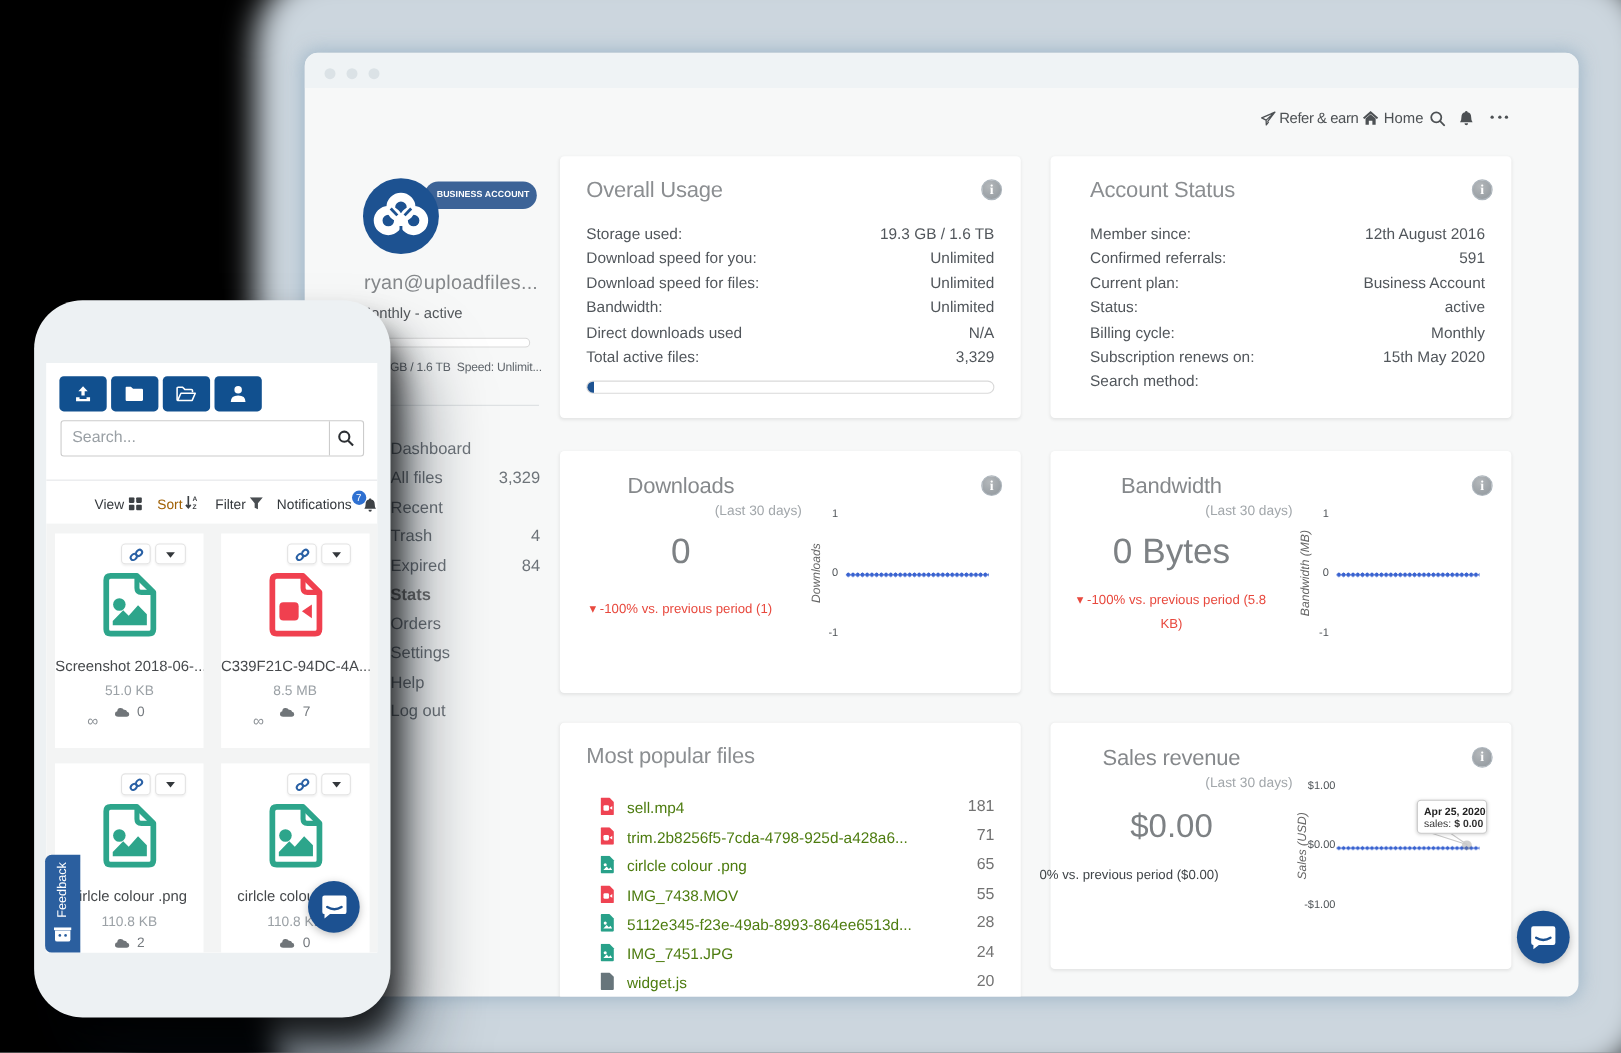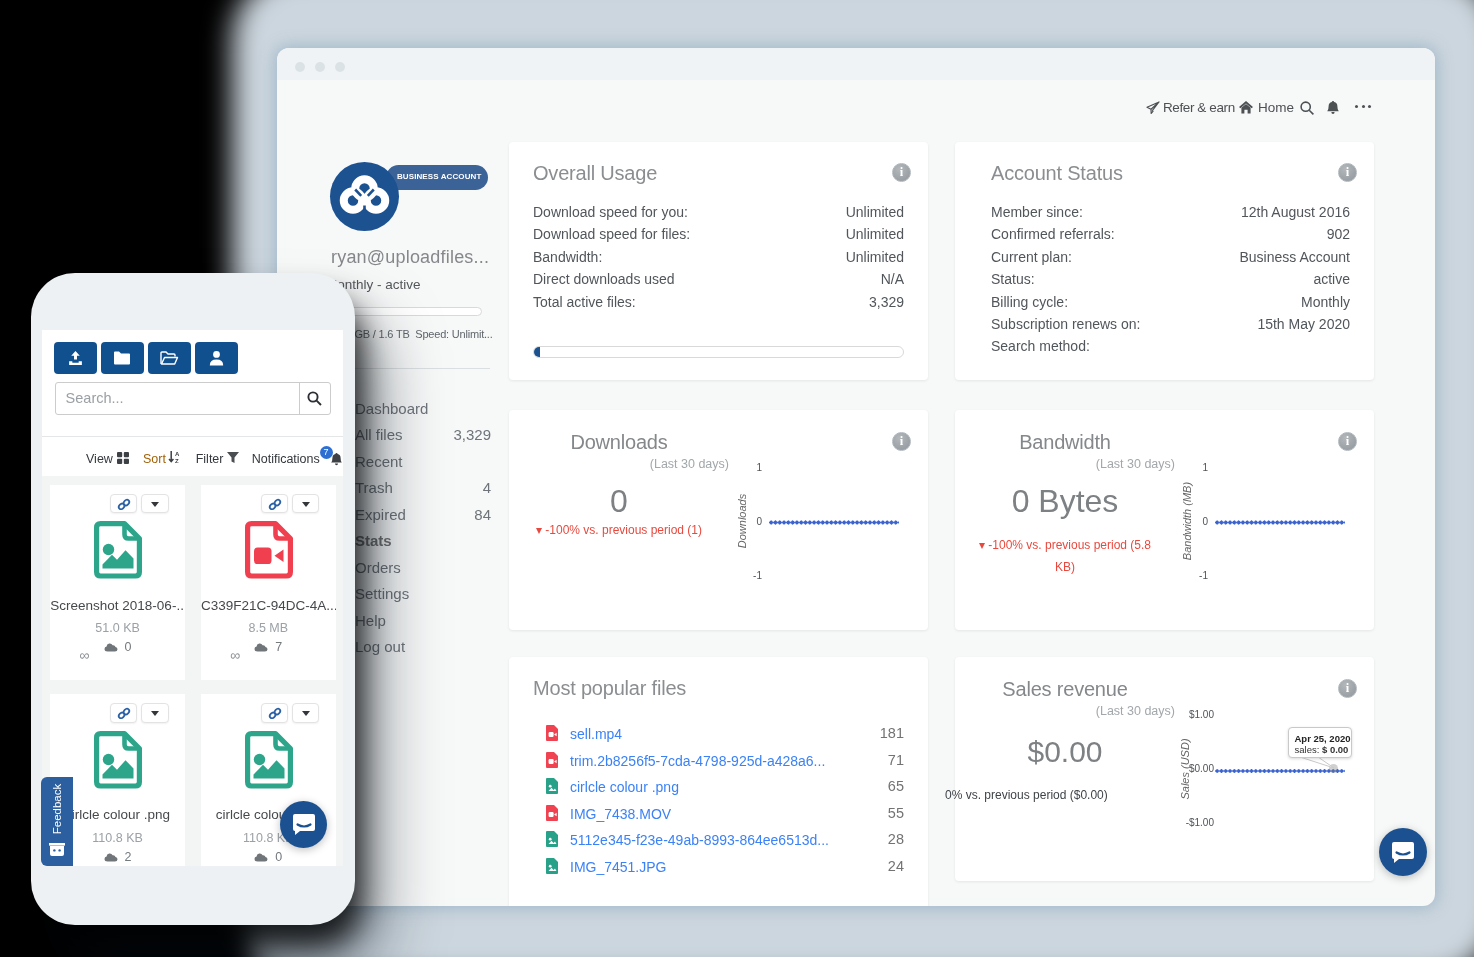--- a/index.html
+++ b/index.html
@@ -37,21 +37,21 @@
         font-size:12.5px;line-height:17px;font-family:"Liberation Serif",serif;font-weight:bold;}
   .rows{position:absolute;left:24px;right:24px;font-size:14px;color:#51565b;}
   .rows div{height:22.4px;line-height:22.4px;position:relative;}
   .rows .v{position:absolute;right:0;top:0;}
   .axlab{position:absolute;font-size:10px;color:#4e5357;}
   .dots{position:absolute;height:4.5px;
     background-image:radial-gradient(circle, #3a63d0 1.7px, rgba(60,104,214,0) 2.05px);
     background-size:4.3px 4.5px;background-position:0 50%;}
   .flist{position:absolute;left:24px;right:24px;height:16px;}
   .fico{position:absolute;left:13px;top:0;width:13px;height:16px;}
-  .fn{position:absolute;left:37px;top:1px;font-size:14px;color:#3b82f6;white-space:nowrap;}
+  .fn{position:absolute;left:37px;top:1px;font-size:14px;color:#4d7c0f;white-space:nowrap;}
   .fc{position:absolute;right:0;top:0;font-size:14.5px;color:#737373;}
   .rot{position:absolute;font-size:11px;font-style:italic;color:#666;transform:rotate(-90deg);
        transform-origin:center;white-space:nowrap;}
   
   #phone{position:absolute;left:31px;top:273px;width:324px;height:652px;border-radius:44px;
     background:#edf1f3;box-shadow:8px 24px 30px -2px rgba(0,0,0,.8), 30px 45px 65px -8px rgba(10,22,34,.5);}
   #panel{position:absolute;left:11px;top:57px;width:301px;height:536px;background:#fff;overflow:hidden;}
   .pbtn{position:absolute;top:11.6px;width:43px;height:32.5px;background:#11508f;border-radius:4px;}
   .fcard{position:absolute;width:134.6px;height:195.4px;background:#fff;}
   .minibtn{position:absolute;top:9.2px;width:27.4px;height:19.6px;background:#fff;
@@ -139,50 +139,51 @@
     <div>Orders</div>
     <div>Settings</div>
     <div>Help</div>
     <div>Log out</div>
   </div>
 
   <div class="card" style="left:232px;top:94px;height:238px;">
     <div class="ctitle">Overall Usage</div>
     <div class="info" style="right:17px;top:21px;">i</div>
     <div class="rows" style="top:59px;">
+      <div>Storage used:<span class="v">19.3 GB / 1.6 TB</span></div>
       <div>Download speed for you:<span class="v">Unlimited</span></div>
       <div>Download speed for files:<span class="v">Unlimited</span></div>
       <div>Bandwidth:<span class="v">Unlimited</span></div>
       <div>Direct downloads used<span class="v">N/A</span></div>
       <div>Total active files:<span class="v">3,329</span></div>
     </div>
     <div style="position:absolute;left:24px;right:24px;top:204px;height:10px;border:1px solid #d9d9d9;border-radius:6px;background:#fff;">
       <div style="position:absolute;left:0;top:0;bottom:0;width:6px;background:#1d5291;border-radius:6px 0 0 6px;"></div>
     </div>
   </div>
 
   <div class="card" style="left:678px;top:94px;height:238px;">
     <div class="ctitle" style="left:36px;">Account Status</div>
     <div class="info" style="right:17px;top:21px;">i</div>
     <div class="rows" style="left:36px;top:59px;">
       <div>Member since:<span class="v">12th August 2016</span></div>
-      <div>Confirmed referrals:<span class="v">902</span></div>
+      <div>Confirmed referrals:<span class="v">591</span></div>
       <div>Current plan:<span class="v">Business Account</span></div>
       <div>Status:<span class="v">active</span></div>
       <div>Billing cycle:<span class="v">Monthly</span></div>
       <div>Subscription renews on:<span class="v">15th May 2020</span></div>
       <div>Search method:</div>
     </div>
   </div>
 
   <div class="card" style="left:232px;top:362px;height:220px;">
     <div class="ctitleC">Downloads</div>
     <div class="sub30">(Last 30 days)</div>
     <div class="bignum">0</div>
-    <div class="redline" style="top:113px;left:-10px;">▾ -100% vs. previous period (1)</div>
+    <div class="redline" style="top:136px;left:-10px;">▾ -100% vs. previous period (1)</div>
     <div class="info" style="right:17px;top:22px;">i</div>
     <div class="axlab" style="right:166px;top:52px;">1</div>
     <div class="axlab" style="right:166px;top:106px;">0</div>
     <div class="axlab" style="right:166px;top:160px;">-1</div>
     <div class="rot" style="left:206px;top:105px;">Downloads</div>
     <div class="dots" style="left:260px;top:110px;width:130px;"></div>
   </div>
 
   <div class="card" style="left:678px;top:362px;height:220px;">
     <div class="ctitleC">Bandwidth</div>
@@ -246,20 +247,27 @@
         <span class="fc">28</span>
       </div>
     <div class="flist" style="top:200.5px;">
       <svg class="fico" viewBox="0 0 13 16">
           <path d="M1 0 H8 L12 4 V15 Q12 16 11 16 H1 Q0 16 0 15 V1 Q0 0 1 0 Z" fill="#28a189"></path>
           <circle cx="4.2" cy="8.2" r="1.4" fill="#fff"></circle>
           <path d="M2.5 13 L5.5 9.8 L7.5 12 L9 10.5 L10.5 13 Z" fill="#fff"></path>
         </svg>
       <span class="fn">IMG_7451.JPG</span>
         <span class="fc">24</span>
+      </div>
+    <div class="flist" style="top:227px;">
+      <svg class="fico" viewBox="0 0 13 16">
+          <path d="M1 0 H8 L12 4 V15 Q12 16 11 16 H1 Q0 16 0 15 V1 Q0 0 1 0 Z" fill="#67757b"></path>
+        </svg>
+      <span class="fn">widget.js</span>
+        <span class="fc">20</span>
       </div>
   </div>
 
   <div class="card" style="left:678px;top:609px;height:224px;">
     <div class="ctitleC">Sales revenue</div>
     <div class="sub30">(Last 30 days)</div>
     <div class="bignum" style="font-size:30px;top:78px;">$0.00</div>
     <div class="info" style="right:17px;top:22px;">i</div>
     <div style="position:absolute;left:-10px;width:240px;text-align:left;top:131px;font-size:12px;color:#3f4448;">0% vs. previous period ($0.00)</div>
     <div class="axlab" style="right:160px;top:52px;">$1.00</div>

